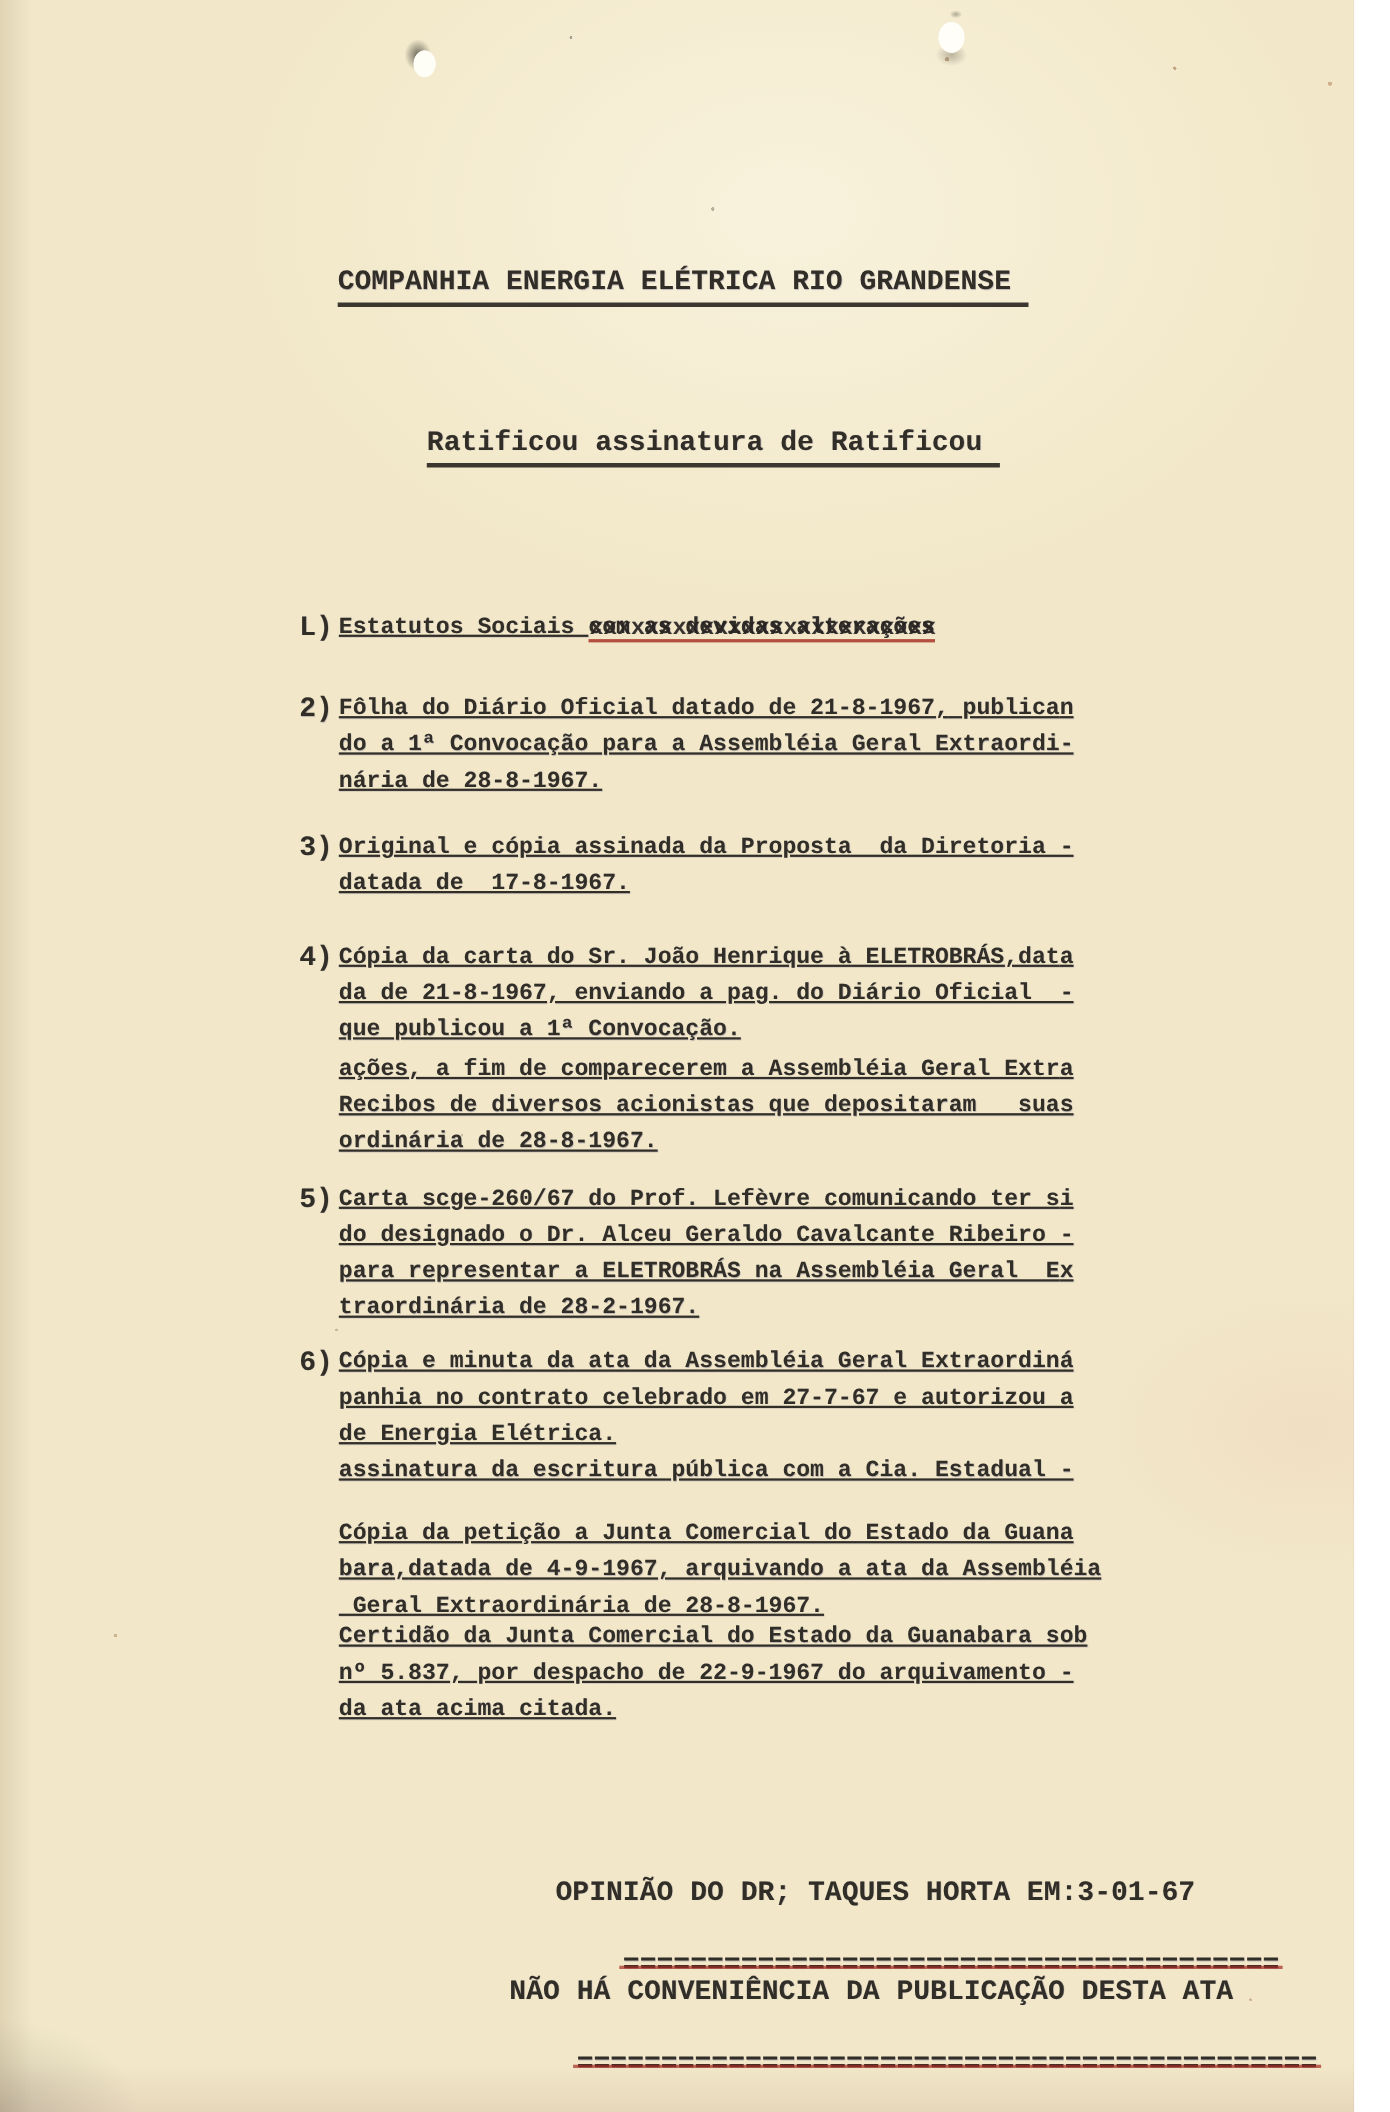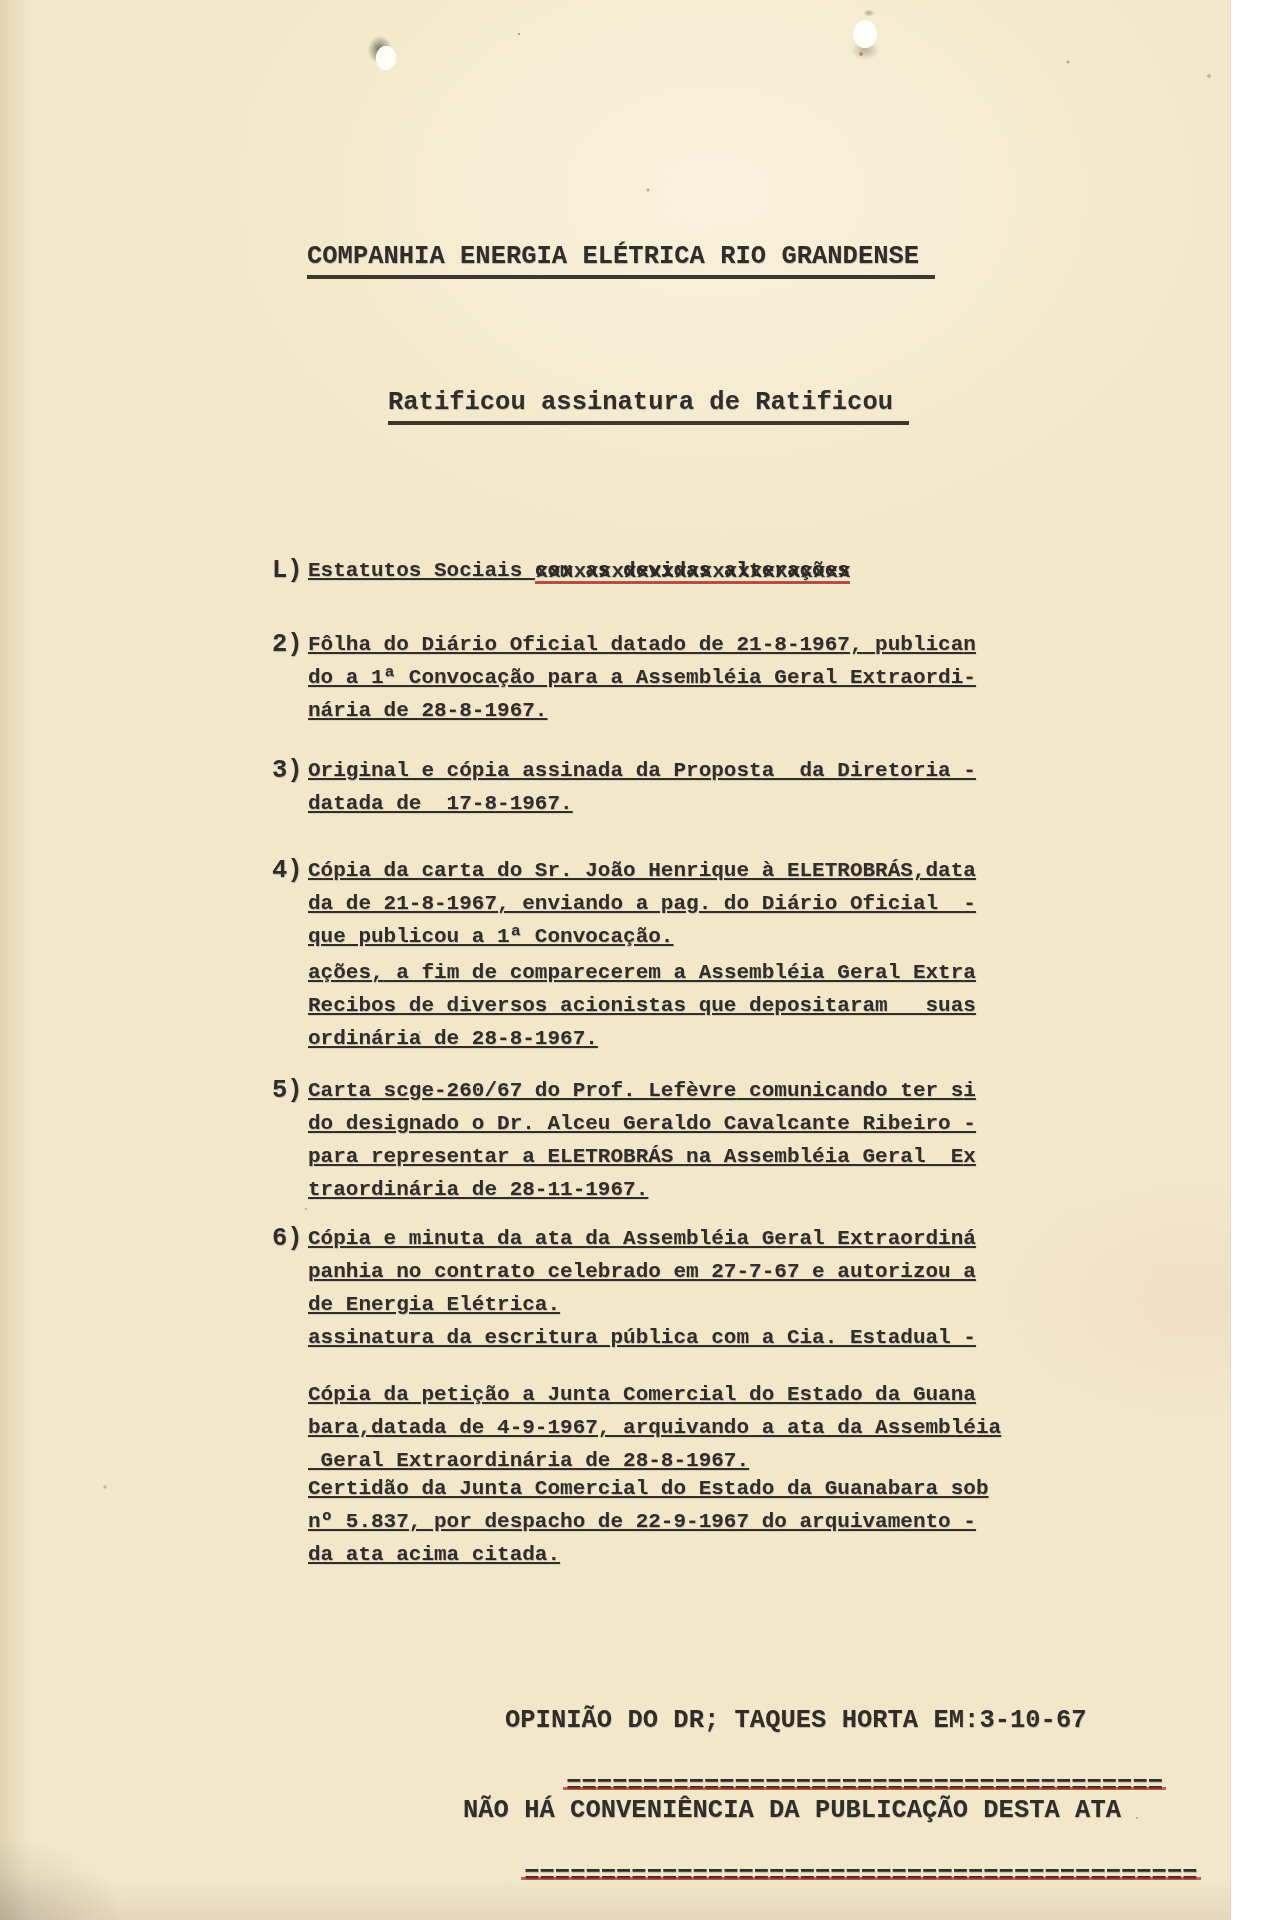--- a/index.html
+++ b/index.html
@@ -115,21 +115,21 @@
           <div class="line"><span class="seg red">Recibos de diversos acionistas que depositaram   suas</span></div>
           <div class="line"><span class="seg">ordinária de 28-8-1967.</span></div>
         </div>
       </div>
       <div class="block doc" style="top: 1074px;">
         <span class="num">5)</span>
         <div class="lines">
           <div class="line"><span class="seg red">Carta scge-260/67 do Prof. Lefèvre</span><span class="seg"> comunicando ter s</span><span class="seg tail">i</span></div>
           <div class="line"><span class="seg">do designado o Dr. Alceu Geraldo Cavalcante Ribeiro -</span></div>
           <div class="line"><span class="seg">para representar a ELETROBRÁS na Assembléia Geral  E</span><span class="seg tail">x</span></div>
-          <div class="line"><span class="seg">traordinária de 28-11-1967.</span></div>
+          <div class="line"><span class="seg">traordinária de 28-2-1967.</span></div>
         </div>
       </div>
       <div class="block doc" style="top: 1222px;">
         <span class="num">6)</span>
         <div class="lines">
           <div class="line"><span class="seg red">Cópia e minuta da ata da Assembléia Geral Extraordiná</span></div>
           <div class="line"><span class="seg">panhia no contrato celebrado em 27-7-67 e autorizou a</span></div>
           <div class="line"><span class="seg">de Energia Elétrica.</span></div>
           <div class="line"><span class="seg">assinatura da escritura pública com a Cia. Estadual -</span></div>
         </div>
@@ -144,21 +144,21 @@
       <div class="block doc" style="top: 1472px;">
         <div class="lines">
           <div class="line"><span class="seg red">Certidão da Junta Comercial do Estado da Guanabara</span><span class="seg"> sob</span></div>
           <div class="line"><span class="seg">nº 5.837, por despacho de 22-9-1967 do arquivamento -</span></div>
           <div class="line"><span class="seg">da ata acima citada.</span></div>
         </div>
       </div>
     </div>
 
   <div class="footer-block opinion doc">
-    <div>OPINIÃO DO DR; TAQUES HORTA EM:3-10-67</div>
+    <div>OPINIÃO DO DR; TAQUES HORTA EM:3-01-67</div>
     <span class="rule">=======================================</span>
   </div>
 
   <div class="footer-block verdict doc">
     <div>NÃO HÁ CONVENIÊNCIA DA PUBLICAÇÃO DESTA ATA</div>
     <span class="rule">============================================</span>
   </div>
 </div>
 
 </body></html>

